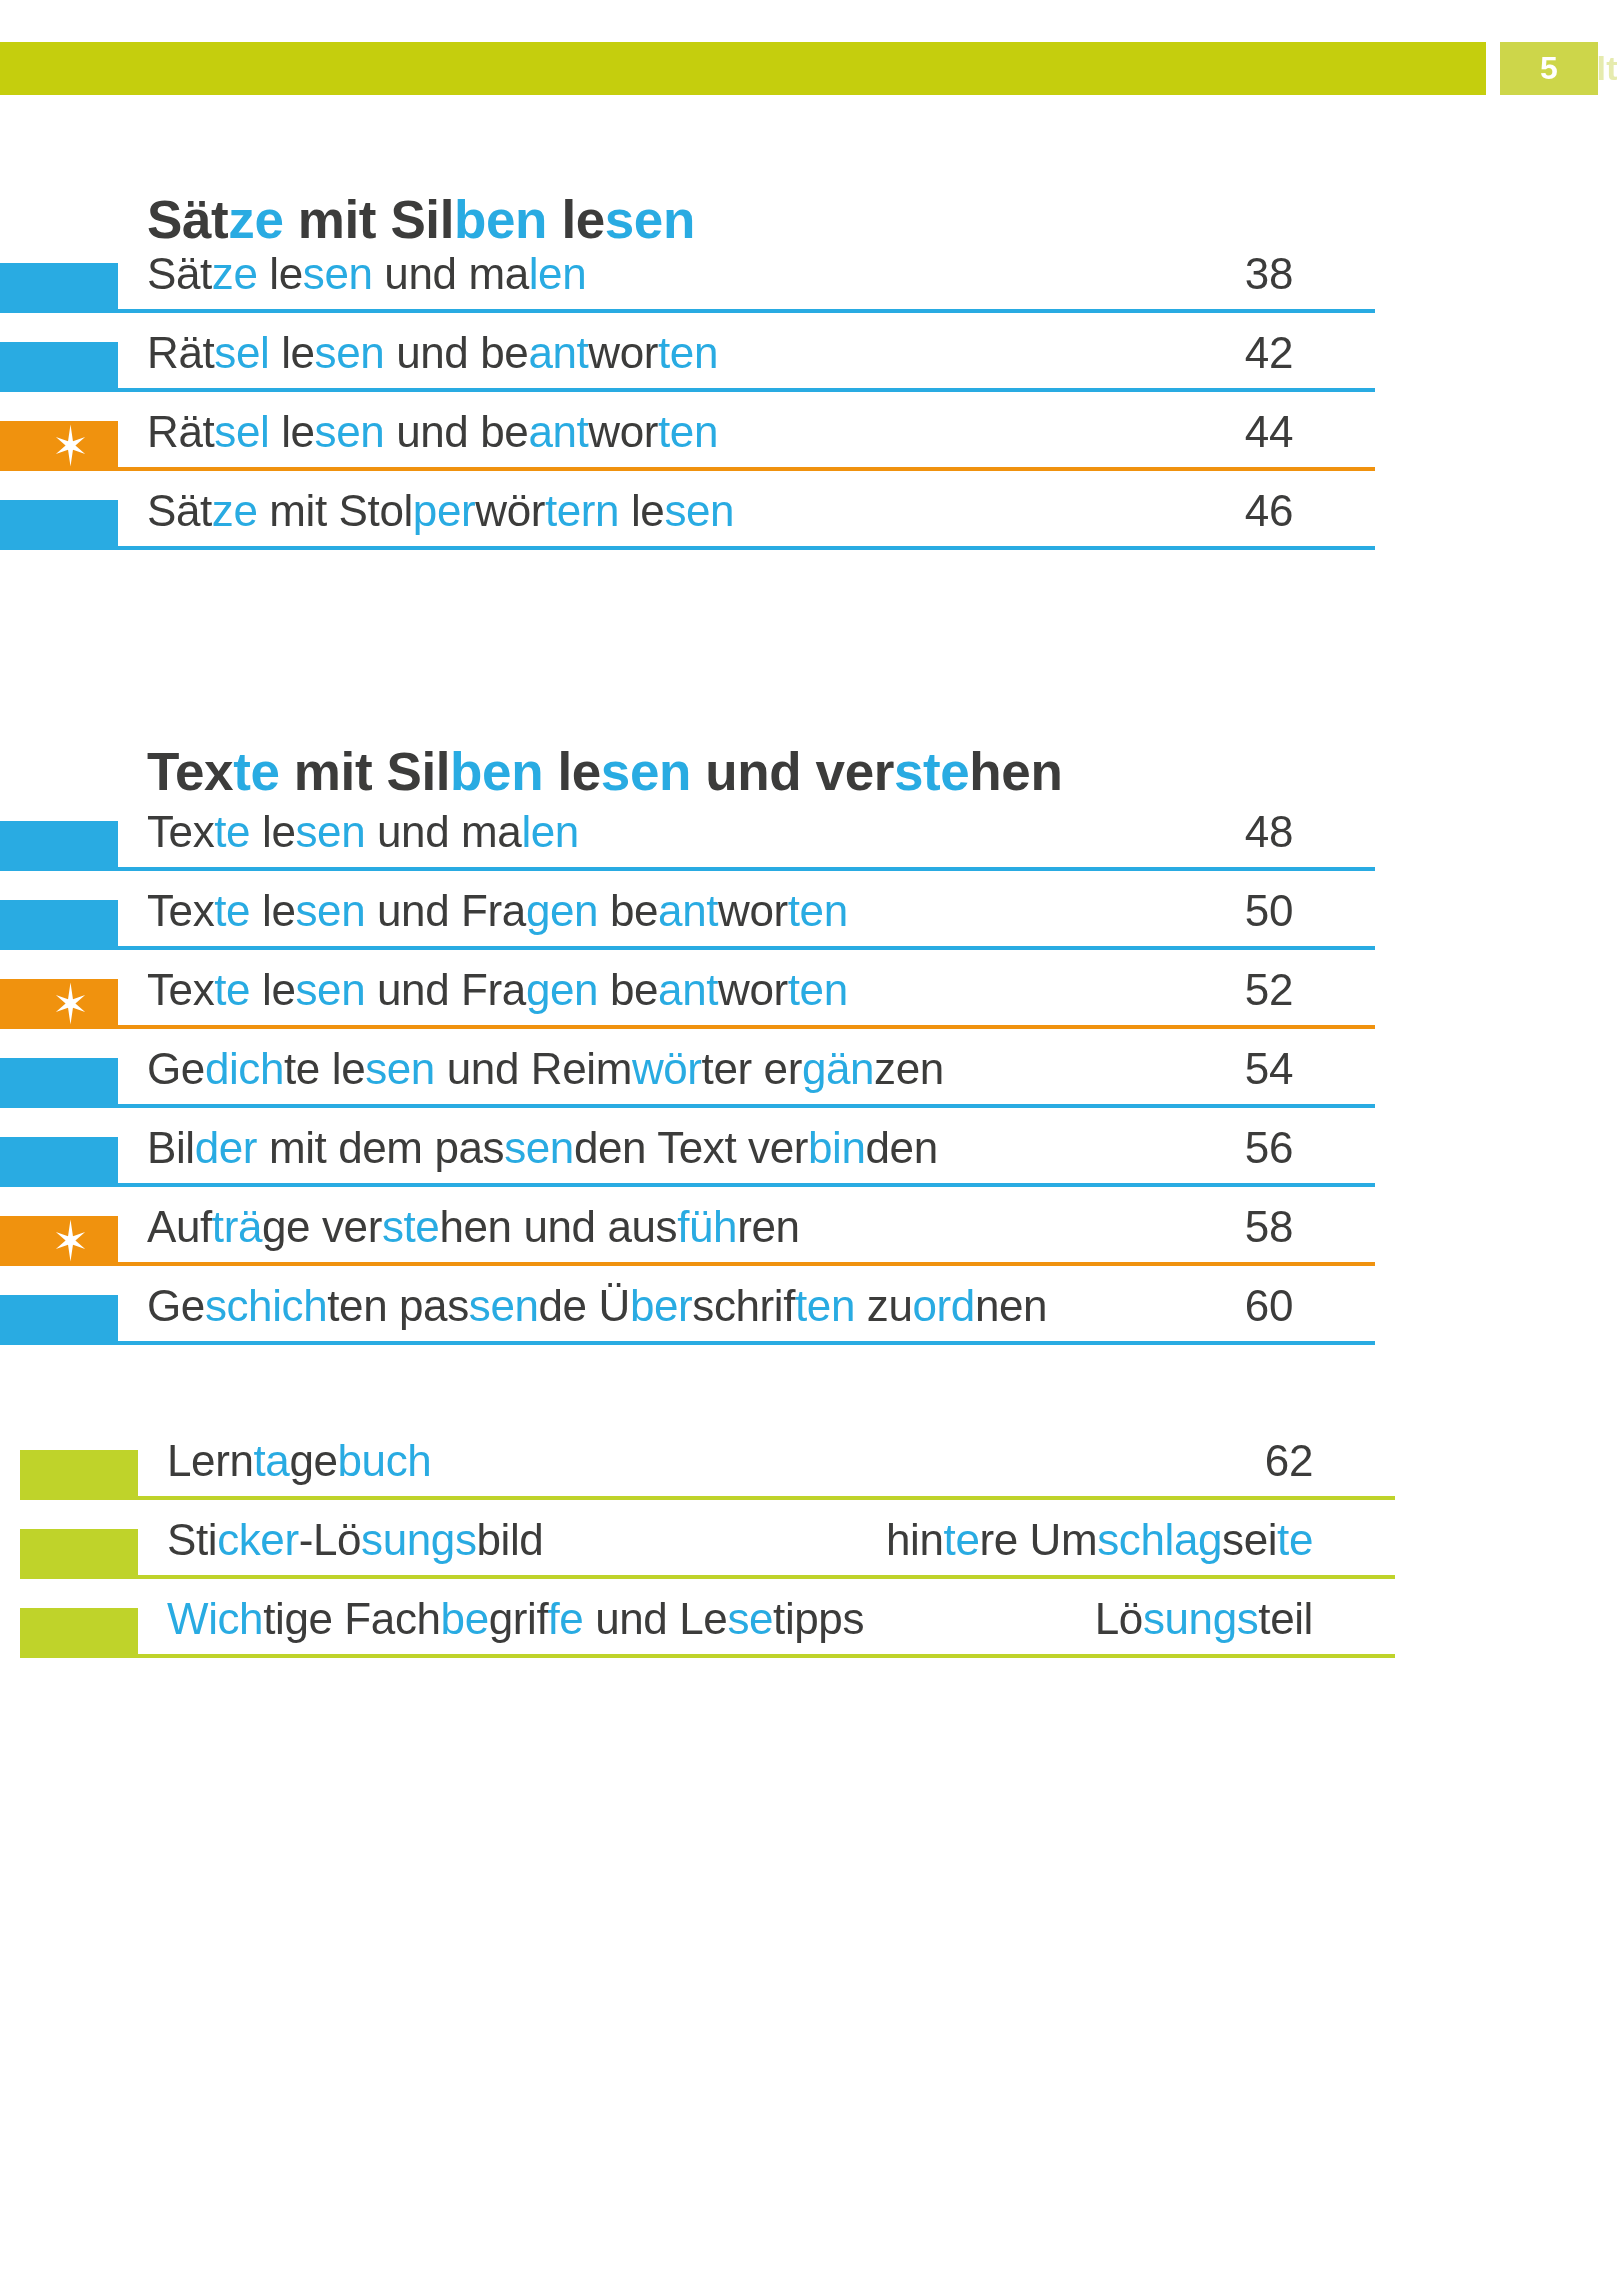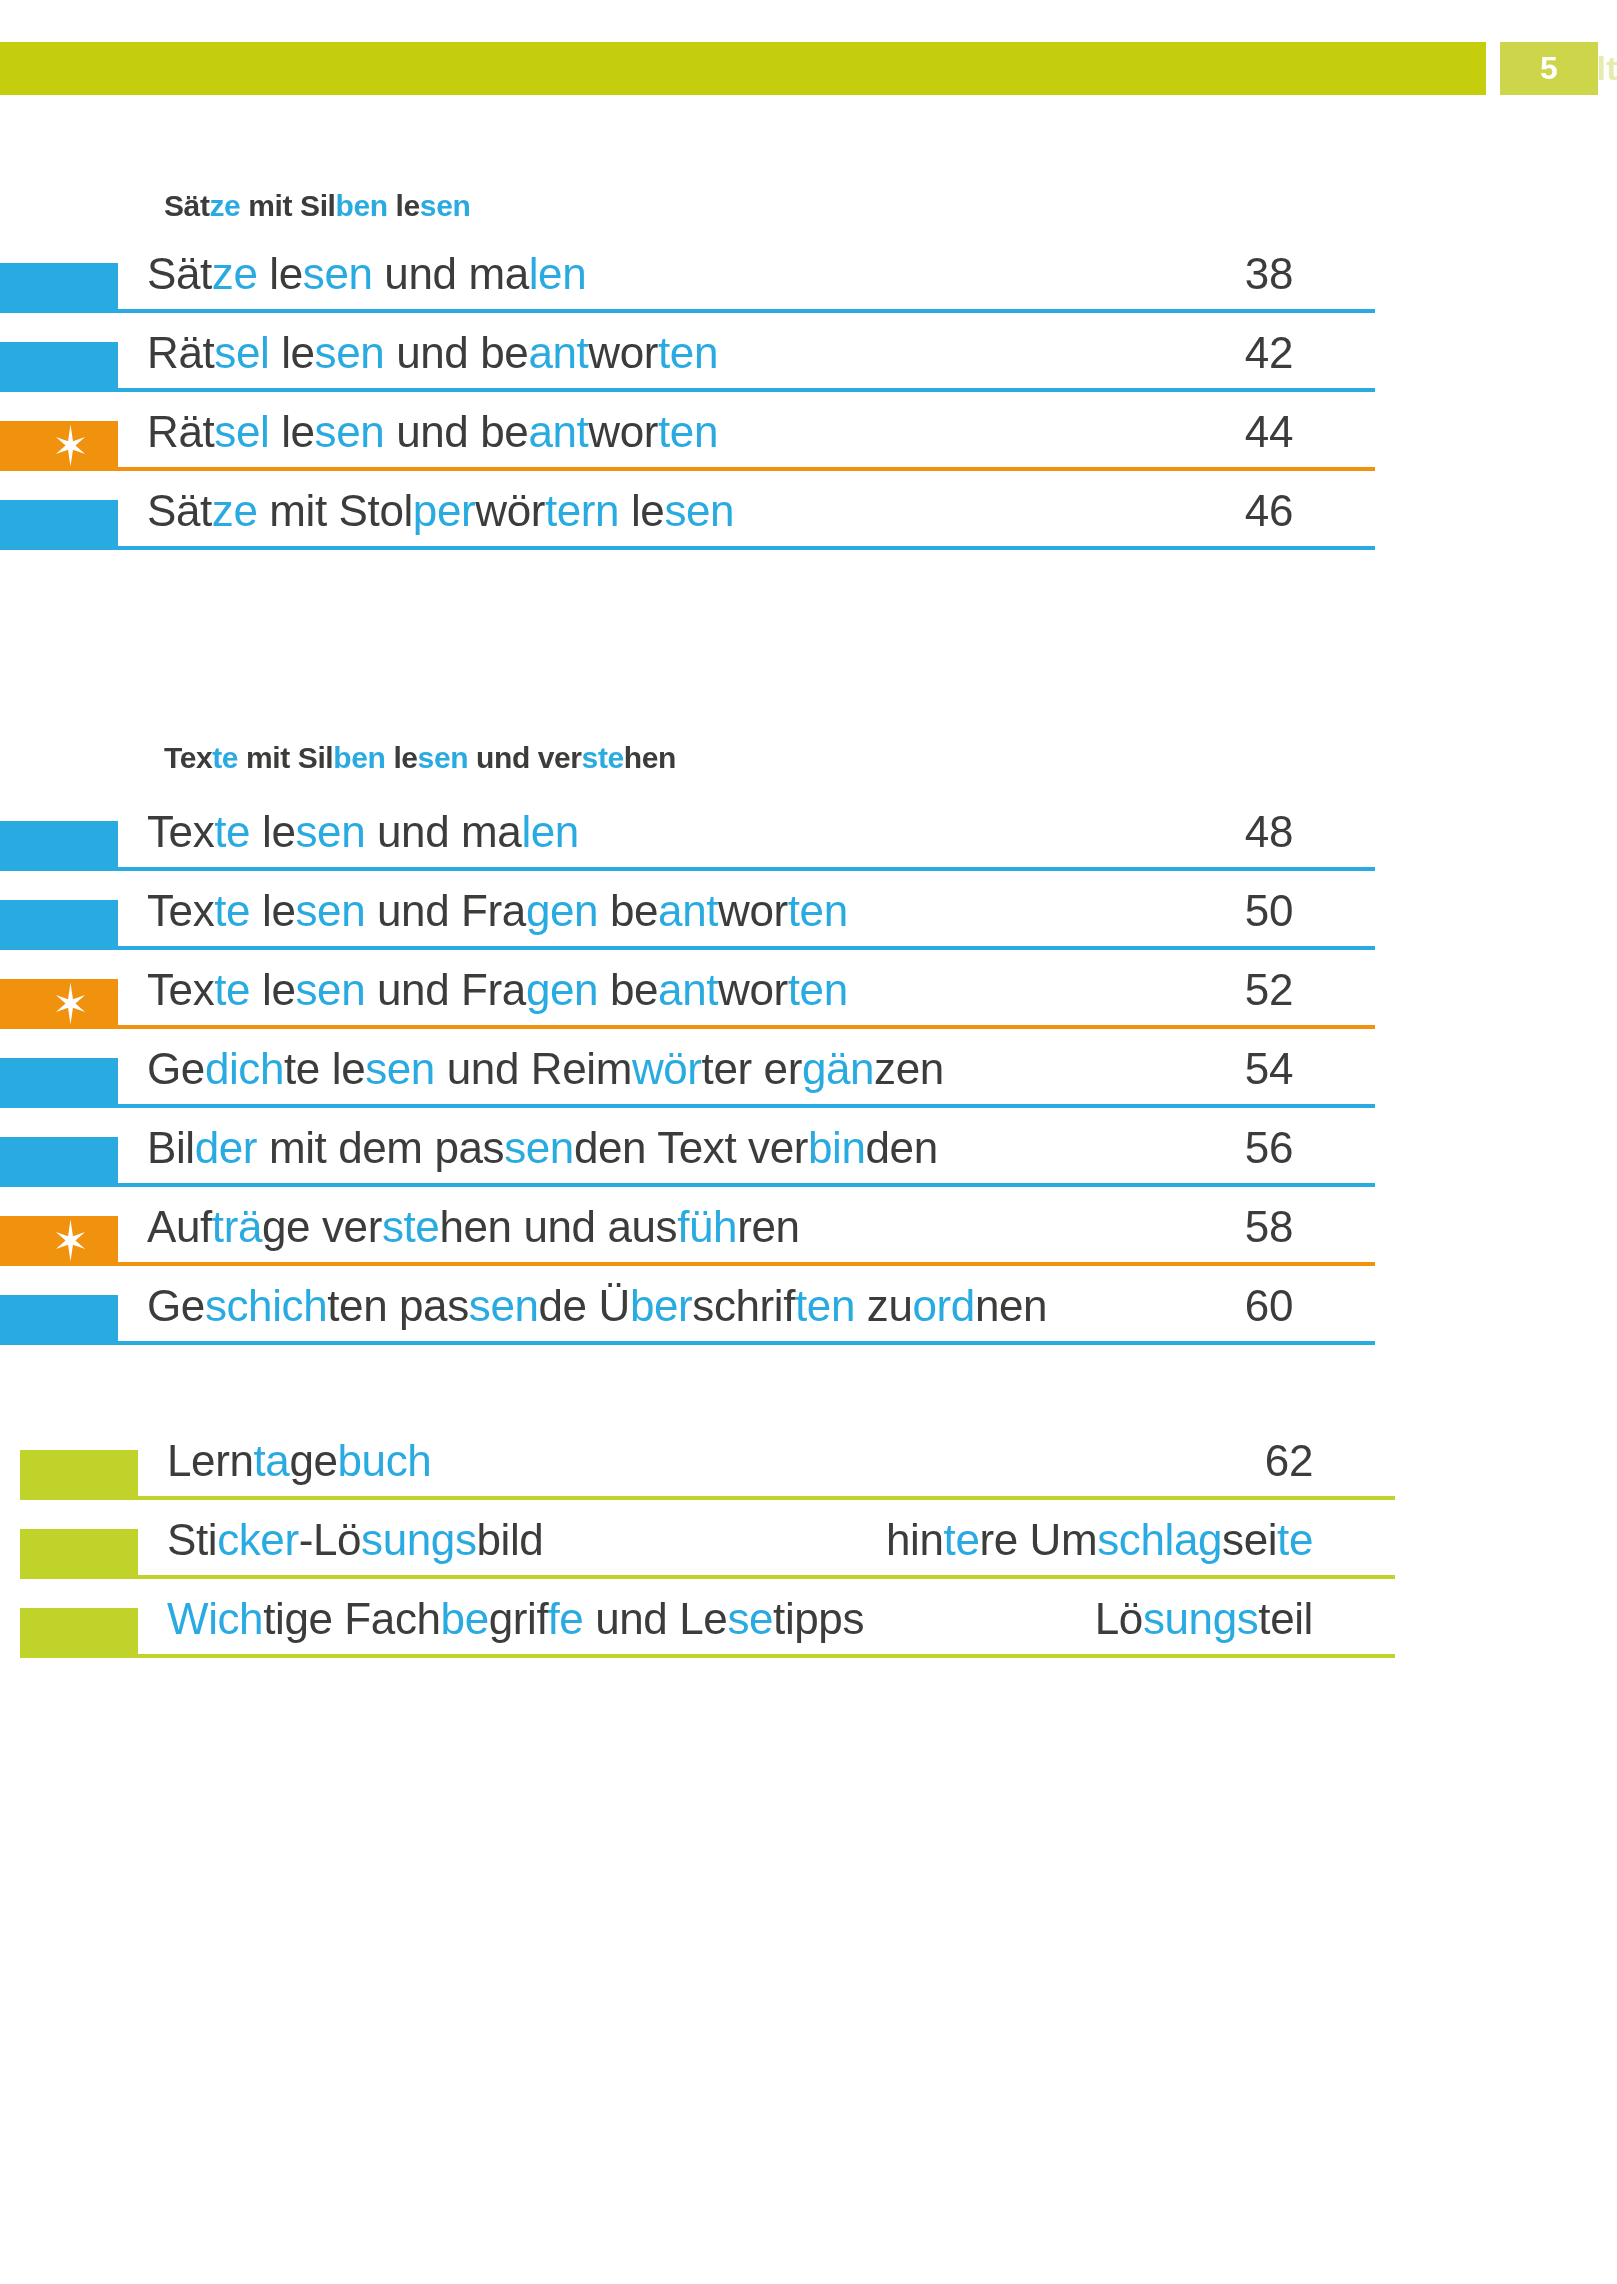--- a/index.html
+++ b/index.html
@@ -25,22 +25,22 @@
   .header-title .t-light{color:#e6ebae;}
   .page-box{
     position:absolute;left:1500px;top:42px;
     width:98px;height:53px;
     background:#cdd64a;
     display:flex;align-items:center;justify-content:center;
     font-size:32px;font-weight:bold;color:#ffffff;
   }
   
   .heading{
-    position:absolute;left:164px;
-    font-size:30px;font-weight:bold;letter-spacing:-0.4px;
+    position:absolute;left:147px;
+    font-size:53px;font-weight:bold;letter-spacing:-0.4px;
     white-space:nowrap;
   }
   .sec-0-heading{top:189px;}
   .sec-1-heading{top:741px;}
   
   .rows{position:absolute;left:0;width:1375px;}
   .sec-0-rows{top:234px;}
   .sec-1-rows{top:792px;}
   .sec-2-rows{top:1421px;padding-left:20px;}
   .row{

